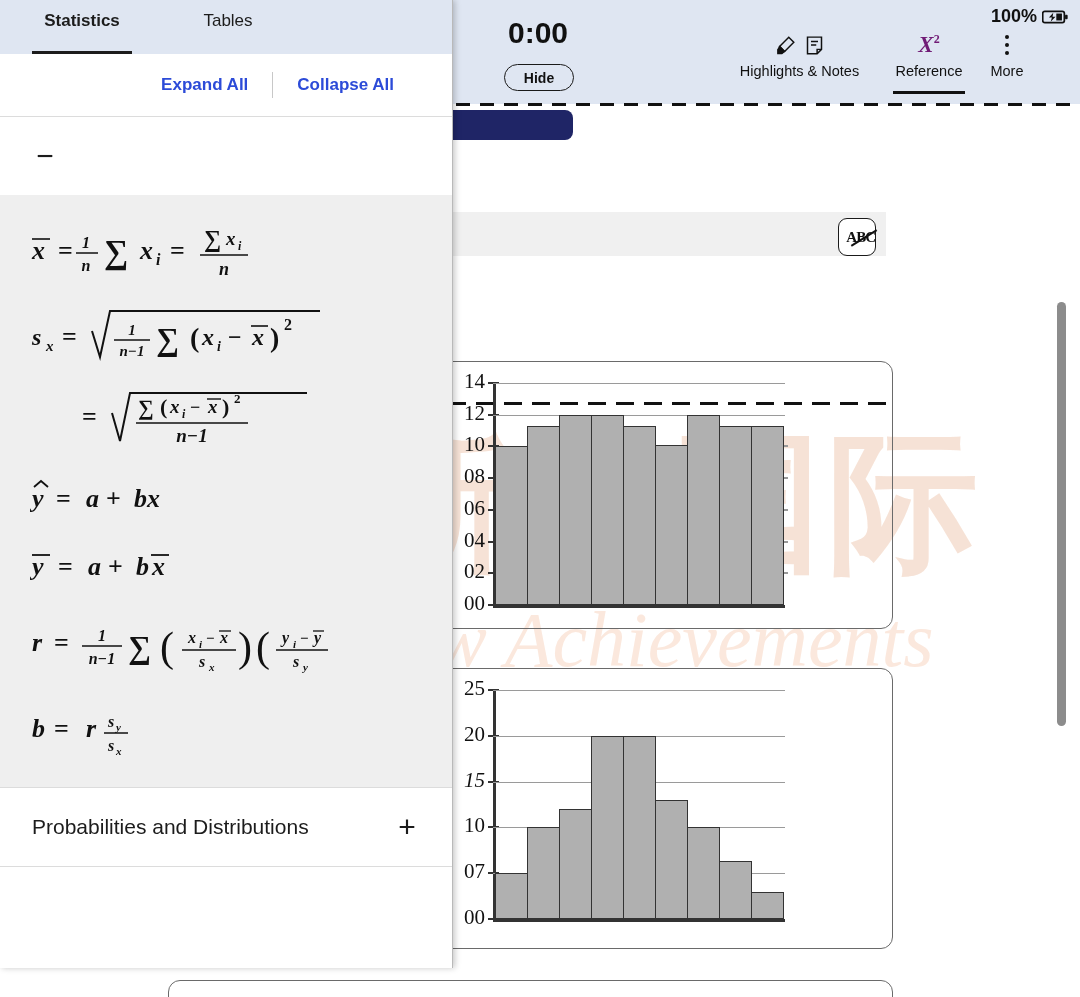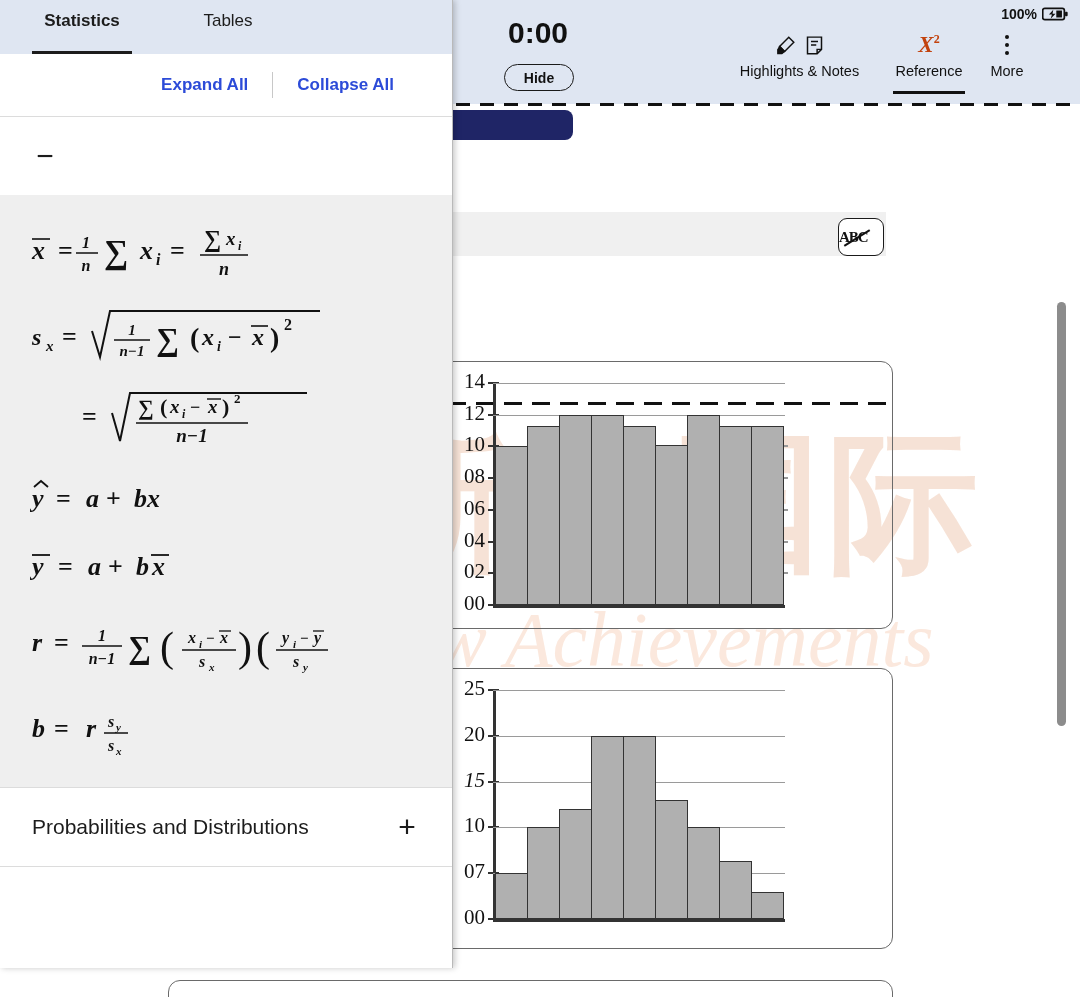--- a/index.html
+++ b/index.html
@@ -52,51 +52,51 @@
     background: #dfe6f2; color: #111; font-size: 14px; font-weight: 700;
     display: flex; align-items: center; justify-content: center; cursor: pointer;
   }
   .tool-group { position: absolute; top: 32px; display: flex; flex-direction: column; align-items: center; cursor: pointer; }
   .tool-group .tg-icons { height: 26px; display: flex; align-items: center; gap: 7px; }
   .tool-group .tg-label { font-size: 14.5px; color: #111; margin-top: 5px; white-space: nowrap; font-weight: 500;}
   #tg-highlights { left: 723px; width: 153px; }
   #tg-reference  { left: 891px; width: 76px; }
   #tg-more       { left: 978px; width: 58px; }
   .tg-underline { position: absolute; left: 893px; top: 91px; width: 72px; height: 2.5px; background: #111; }
-  .xsq { font-family: "Liberation Serif", serif; font-style: italic; font-weight: 700; font-size: 23px; color:#c2410c; }
+  .xsq { font-family: "Liberation Serif", serif; font-style: italic; font-weight: 700; font-size: 23px; color:#701a75; }
   .xsq sup { font-size: 12px; font-style: normal; }
   .kebab { display:flex; flex-direction:column; gap:3.5px; align-items:center; justify-content:center; height:26px;}
   .kebab i { width: 4.5px; height: 4.5px; border-radius: 50%; background: #111; display:block; }
   .battery-row {
     position: absolute; right: 12px; top: 6px; display: flex; align-items: center; gap: 5px;
   }
-  .battery-pct { font-size: 14px; font-weight: 700; color: #111; }
+  .battery-pct { font-size: 18px; font-weight: 700; color: #111; }
 
   .dashline {
     position: absolute; left: 0; top: 103px; width: 1080px; height: 3px;
     background: repeating-linear-gradient(to right, #111 0 14px, transparent 14px 24px);
   }
 
   .preview-banner {
     position: absolute; left: 0px; top: 110px; width: 573px; height: 30px;
     background: #1f2566; border-radius: 0 8px 8px 0;
     color: #fff; font-size: 15px; font-weight: 700; letter-spacing: .2px;
     display: flex; align-items: center; padding-left: 14px;
   }
 
   
   .qpane { position: absolute; left: 0; top: 146px; width: 1050px; height: 851px; background: transparent; }
   .q-toolbar {
     position: absolute; left: 0px; top: 66px; width: 886px; height: 44px;
     background: #f0f0f0;
   }
   .abc-btn {
-    position: absolute; left: 838px; top: 218px; width: 46px; height: 38px;
+    position: absolute; left: 838px; top: 218px; width: 38px; height: 38px;
     border: 1.8px solid #1a1a1a; border-radius: 9px; background: #fff;
-    display:flex; align-items:center; justify-content:flex-start; cursor:pointer;
+    display:flex; align-items:center; justify-content:flex-end; cursor:pointer;
     z-index: 5;
   }
   .abc-btn .abc-text {
     font-family: "Liberation Serif", serif; font-weight: 700; font-size: 15px;
     letter-spacing: -1px; color: #111; position: relative;
   }
   .abc-btn .abc-slash {
     position: absolute; left: 3px; top: 50%; width: 30px; height: 2px; background: #111;
     transform: rotate(-32deg); transform-origin: center;
   }

